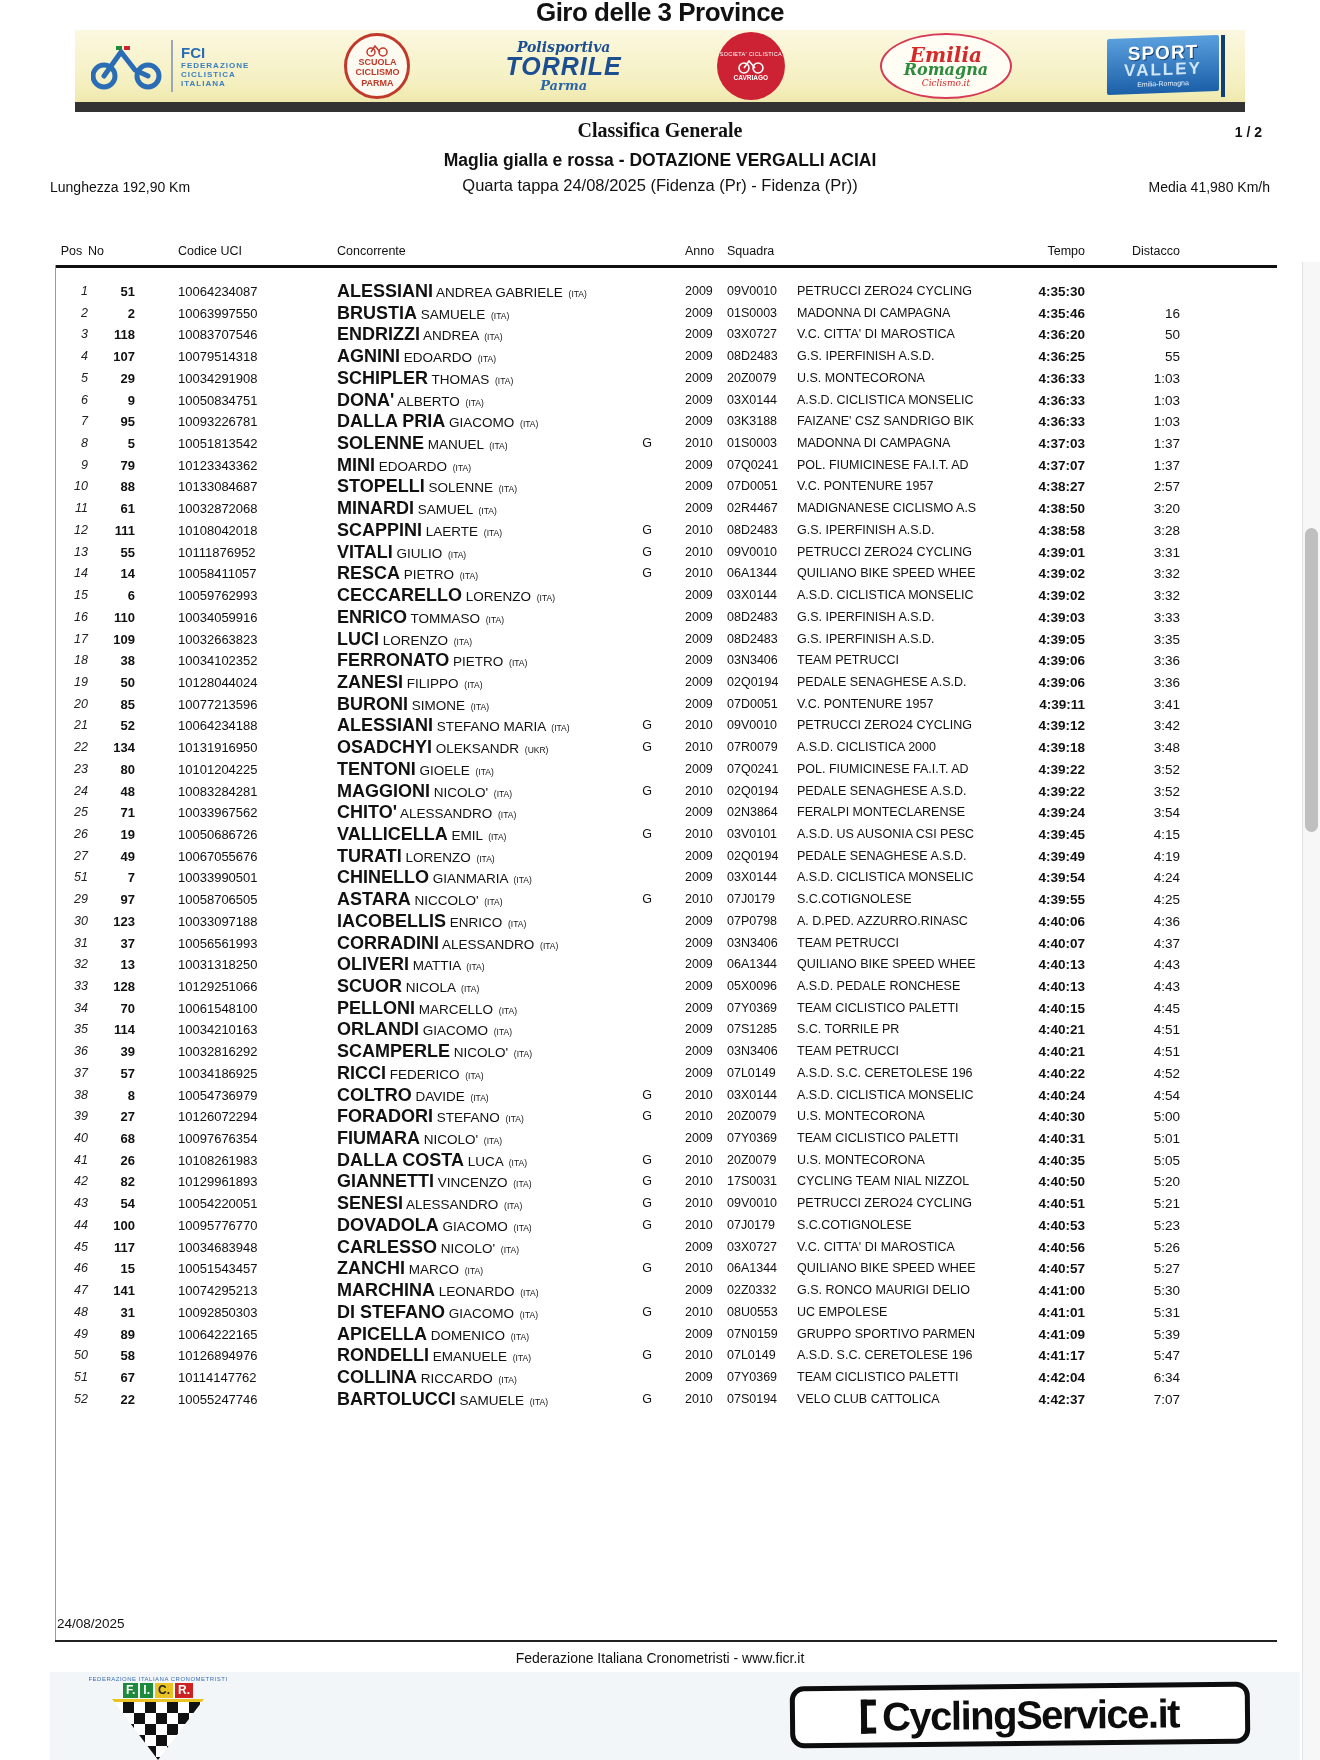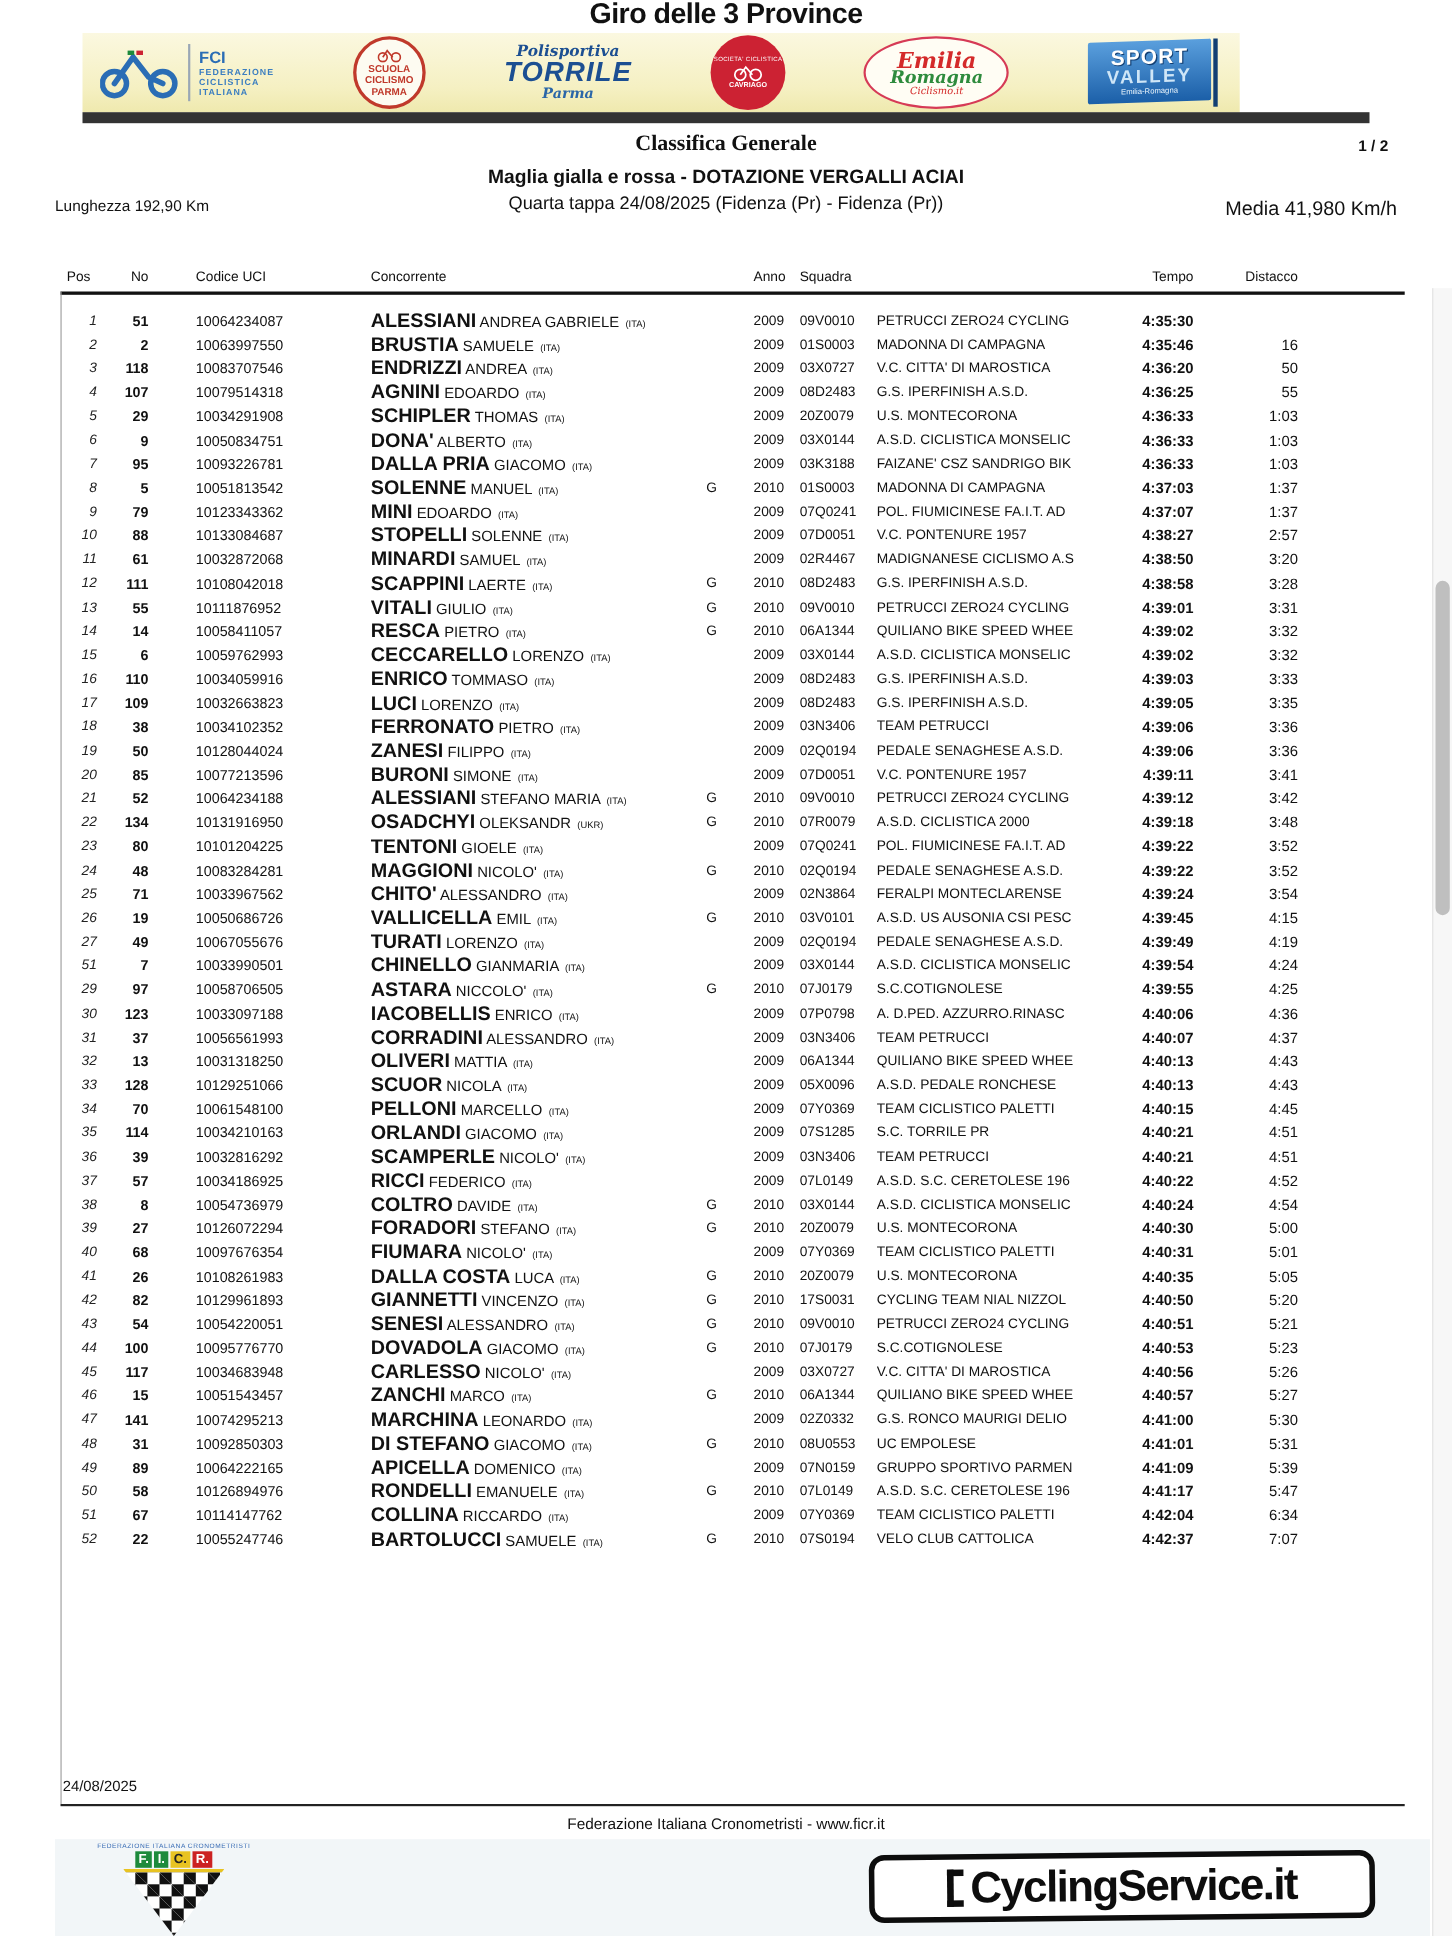--- a/index.html
+++ b/index.html
@@ -5,21 +5,21 @@
   * { box-sizing: border-box; }
   html,body { margin:0; padding:0; }
   body {
     width:1320px; height:1760px; position:relative; overflow:hidden;
     background:#ffffff; font-family:"Liberation Sans", sans-serif; color:#111;
   }
   
   .page-title{position:absolute; top:-3px; left:0; width:100%; text-align:center;
     font-size:26px; font-weight:bold; letter-spacing:-0.5px;}
   
-  .logo-band{position:absolute; left:75px; top:30px; width:1052px; height:72px;
+  .logo-band{position:absolute; left:75px; top:30px; width:1170px; height:72px;
     background:linear-gradient(180deg,#fbf8e0 0%,#f5f0c2 70%,#efe9ae 100%);
     display:flex; align-items:center; justify-content:space-between; padding:0 16px;gap:13px;}
   .logo-strip{position:absolute; left:75px; top:102px; width:1170px; height:10px; background:#333;}
   .lb{display:flex; align-items:center; justify-content:center;}
   
   .fci{gap:8px;}
   .fci-divider{width:2px; height:52px; background:#9aa7b5;}
   .fci-text{display:flex; flex-direction:column; line-height:1.15;}
   .fci-acronym{font-size:15px; font-weight:bold; color:#2a6db5;}
   .fci-line{font-size:8px; color:#3b7ec0; letter-spacing:1px; font-weight:bold;}
@@ -56,21 +56,21 @@
   .spv .s2{font-size:17px; font-weight:900; color:#cfe6f7; letter-spacing:2px; margin-top:-1px;}
   .spv .s3{font-size:7px; color:#eaf4fc; margin-top:2px;}
   
   .h-classifica{position:absolute; top:119px; left:0; width:100%; text-align:center;
     font-size:20px; font-weight:bold;font-family:Liberation Serif, serif;}
   .h-page{position:absolute; top:124px; right:58px; font-size:14px; font-weight:bold;}
   .h-maglia{position:absolute; top:150px; left:0; width:100%; text-align:center;
     font-size:17.5px; font-weight:bold;}
   .h-lunghezza{position:absolute; top:179px; left:50px; font-size:14px;}
   .h-tappa{position:absolute; top:176px; left:0; width:100%; text-align:center; font-size:16.5px;}
-  .h-media{position:absolute; top:179px; right:50px; font-size:18px;margin-left:44px;}
+  .h-media{position:absolute; top:179px; right:50px; font-size:14px;margin-left:44px;}
   
   .thead{position:absolute; left:55px; top:241px; width:1225px;}
   .thick-line{position:absolute; left:55px; top:265px; width:1222px; height:2.5px; background:#111;}
   .left-border{position:absolute; left:55px; top:265px; width:1px; height:1375px; background:#9a9a9a;}
   .bottom-line{position:absolute; left:55px; top:1640px; width:1222px; height:1.5px; background:#222;}
   .rows{position:absolute; left:55px; top:281px; width:1225px;}
   .row{display:flex; height:21.72px; line-height:21.72px; font-size:13px; white-space:nowrap;}
   .c-pos{width:33px; text-align:right; font-style:italic; font-size:12.5px; color:#222;}
   .c-no{width:47px; text-align:right; font-weight:bold;}
   .c-uci{margin-left:43px; width:150px;}
@@ -80,21 +80,21 @@
   .c-name .nat{font-size:8.5px; margin-left:2px;}
   .c-g{width:20px; text-align:center; font-size:12.5px;}
   .c-anno{margin-left:28px; width:34px; font-size:12.5px;}
   .c-code{margin-left:8px; width:62px; font-size:12.5px;}
   .c-team{margin-left:8px; width:188px; font-size:12.5px; overflow:hidden;}
   .c-tempo{width:100px; text-align:right; font-weight:bold; font-size:13.5px;}
   .c-dist{width:95px; text-align:right; font-size:13.5px;}
   .thead .row{font-size:12.5px; height:20px; line-height:20px;}
   .thead span{font-style:normal; font-weight:normal; color:#111;}
   .thead .c-pos{text-align:center;}
-  .thead .c-no{text-align:right; font-weight:normal;}
+  .thead .c-no{text-align:left; font-weight:normal;}
   .thead .c-code{overflow:visible;}
   .thead .c-tempo{font-weight:normal; font-size:12.5px;}
   .thead .c-dist{font-size:12.5px;}
   
   .f-date{position:absolute; left:57px; top:1616px; font-size:13.5px;}
   .f-fed{position:absolute; left:0; top:1650px; width:100%; text-align:center; font-size:14px;}
   .f-band{position:absolute; left:50px; top:1672px; width:1250px; height:88px; background:#f2f6f8;}
   .ficr{position:absolute; left:58px; top:1676px; width:200px; height:84px; overflow:hidden;
     display:flex; flex-direction:column; align-items:center;}
   .ficr-top{font-size:6px; color:#3a6db5; letter-spacing:.5px; white-space:nowrap;}

